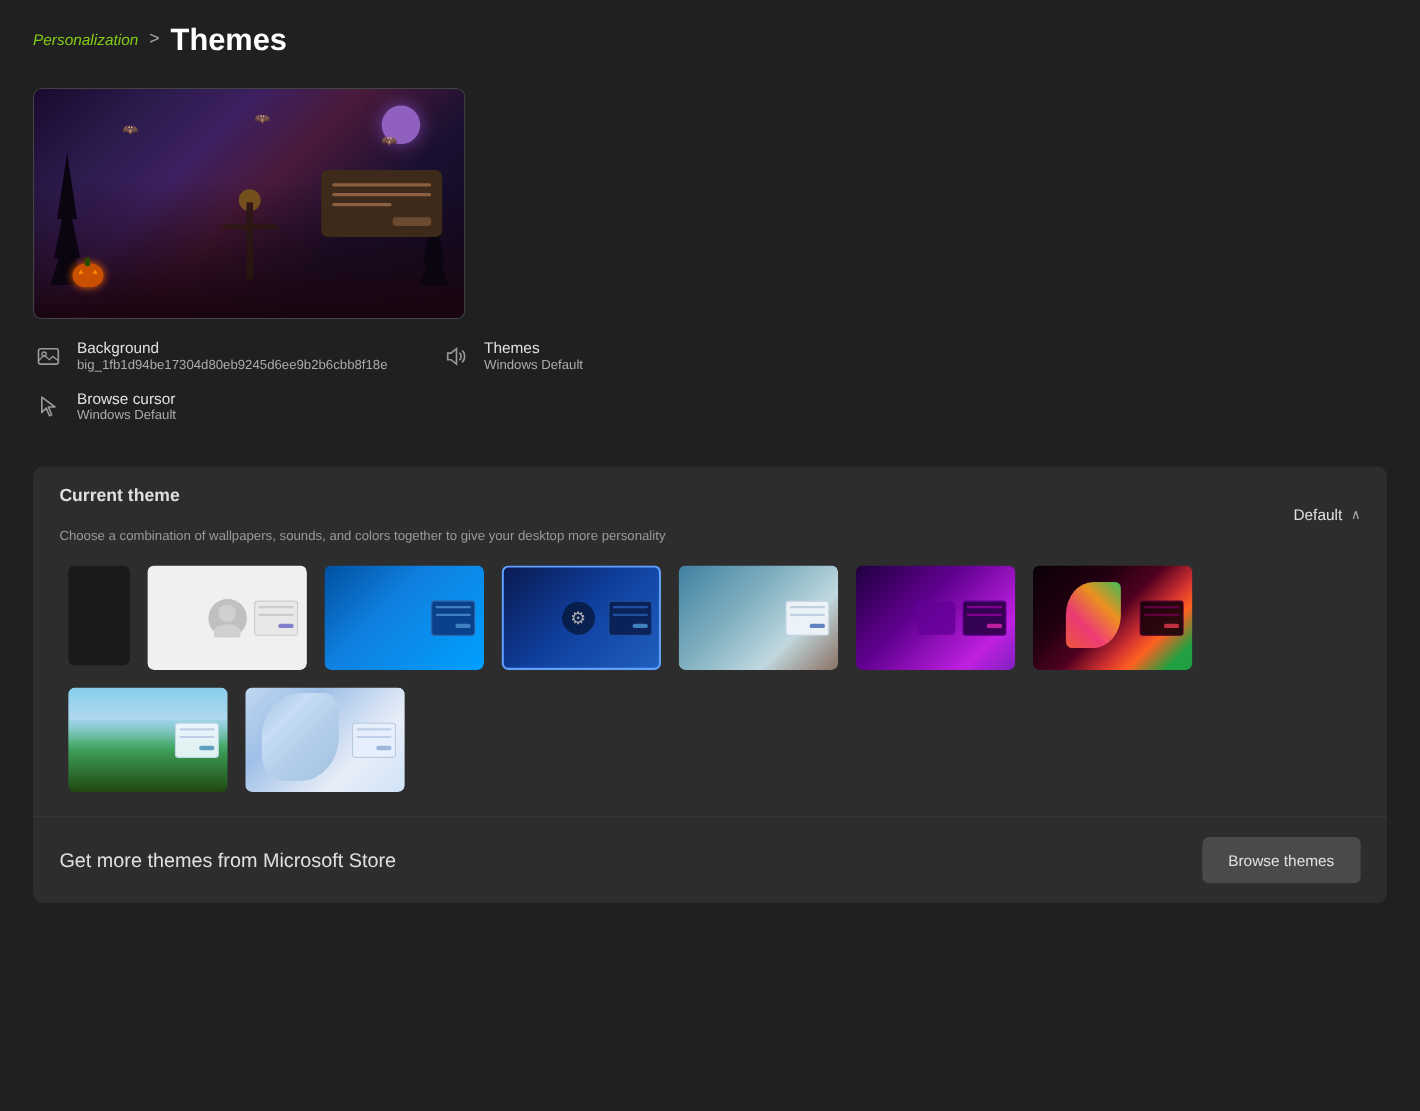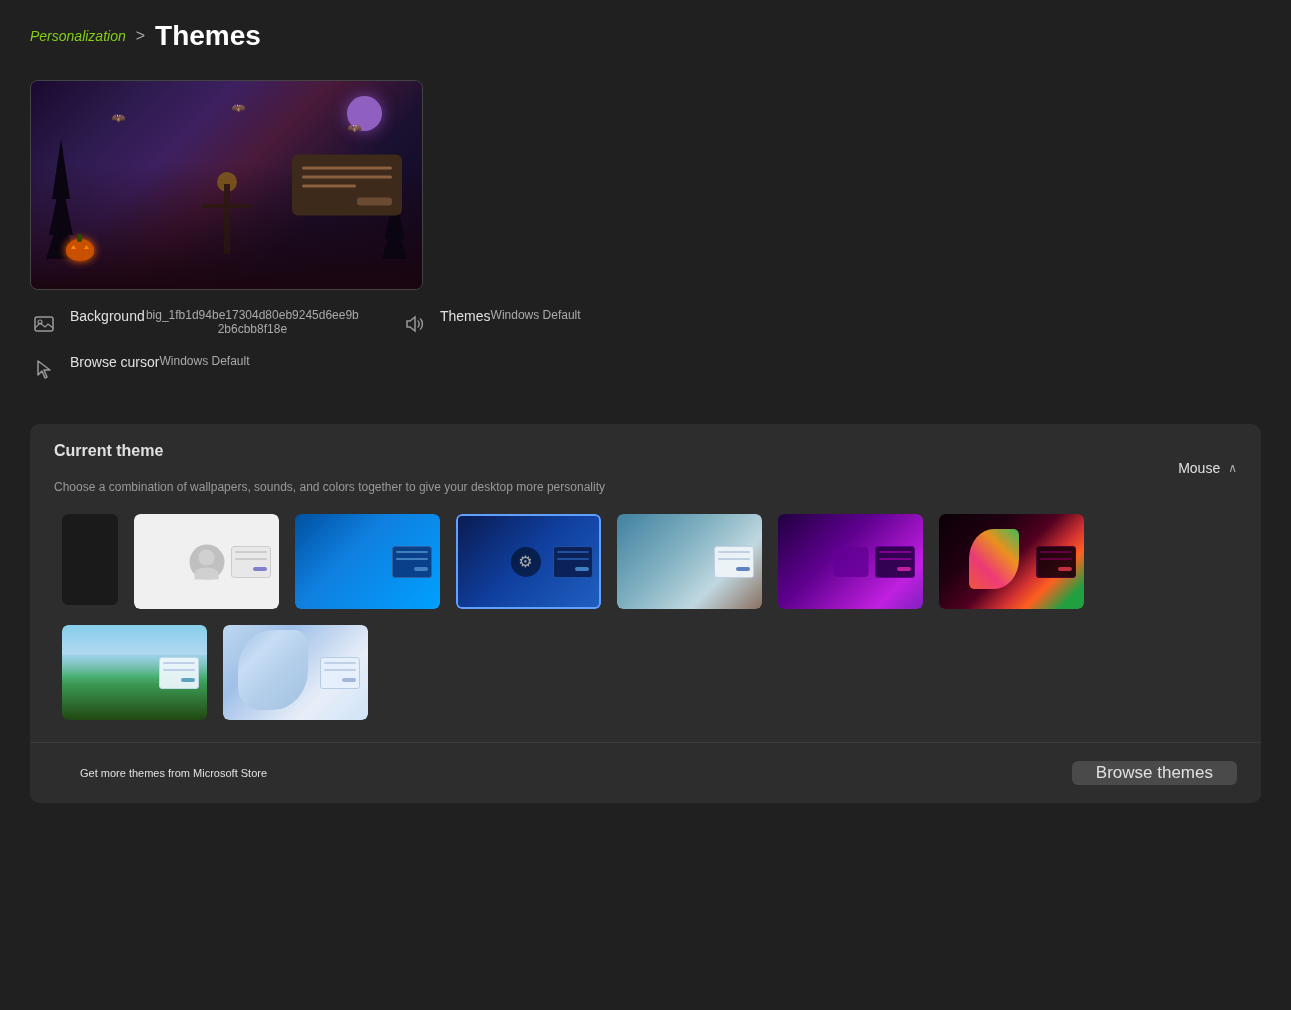--- a/index.html
+++ b/index.html
@@ -243,22 +243,21 @@
       align-items: center;
       justify-content: center;
       color: #999;
       font-size: 18px;
       flex-shrink: 0;
       margin-top: 2px;
     }
 
     .info-text {
       display: flex;
-      flex-direction: row;
-      text-align: center;
+      flex-direction: column;
     }
 
     .info-label {
       color: #e0e0e0;
       font-size: 14px;
       font-weight: 500;
     }
 
     .info-value {
       color: #aaa;
@@ -377,32 +376,31 @@
     .bottom-bar {
       display: flex;
       align-items: center;
       justify-content: space-between;
       padding: 18px 24px;
       background: #2d2d2d;
       border-top: 1px solid #3a3a3a;
     }
 
     .bottom-bar-text {
-      font-size: 11px;
+      font-size: 18px;
       color: #e0e0e0;
-      margin-left: 26px;
     }
 
     .browse-btn {
       background: #4a4a4a;
       color: #e0e0e0;
       border: none;
       border-radius: 6px;
-      padding: 2px 24px;
-      font-size: 17px;
+      padding: 13px 24px;
+      font-size: 14px;
       cursor: pointer;
     }
     .theme-light {
       background: #f0f0f0;
     }
     .theme-win11-blue {
       background: linear-gradient(135deg, #0050a0 0%, #1080e0 40%, #00a0ff 100%);
     }
     .theme-win11-dark {
       background: linear-gradient(135deg, #0a1a50 0%, #1040a0 50%, #2060c0 100%);
@@ -511,21 +509,21 @@
 
   </div>
 
   <div class="current-theme-section">
     <div class="section-header">
       <div class="section-header-left">
         <span class="section-title">Current theme</span>
         <span class="section-subtitle">Choose a combination of wallpapers, sounds, and colors together to give your desktop more personality</span>
       </div>
       <div class="section-header-right">
-        <span>Mouse</span>
+        <span>Default</span>
         <span class="chevron-icon">∧</span>
       </div>
     </div>
 
     <div class="theme-grid">
 
       <div class="theme-item" style="width:60px; height:95px; overflow:hidden;">
         <div class="theme-thumb" style="width:145px; height:95px; background:#1a1a1a;">
           
         </div>

